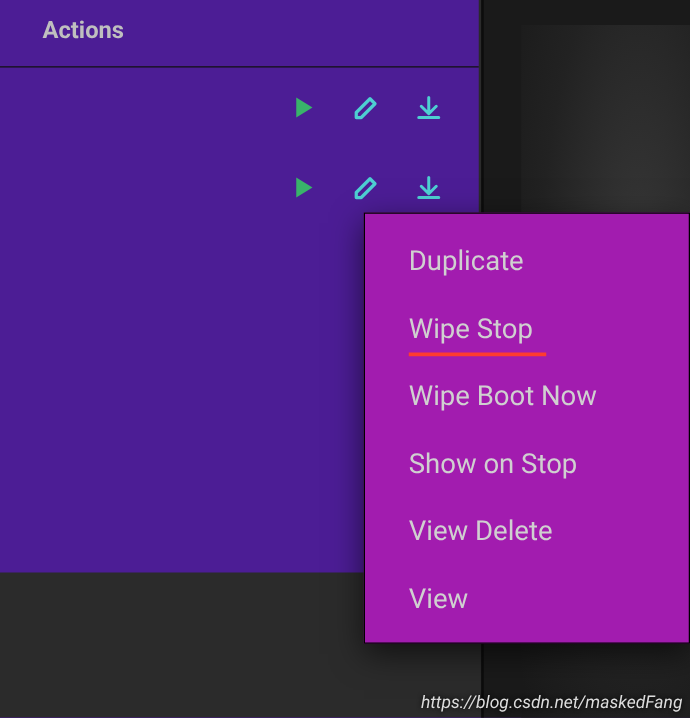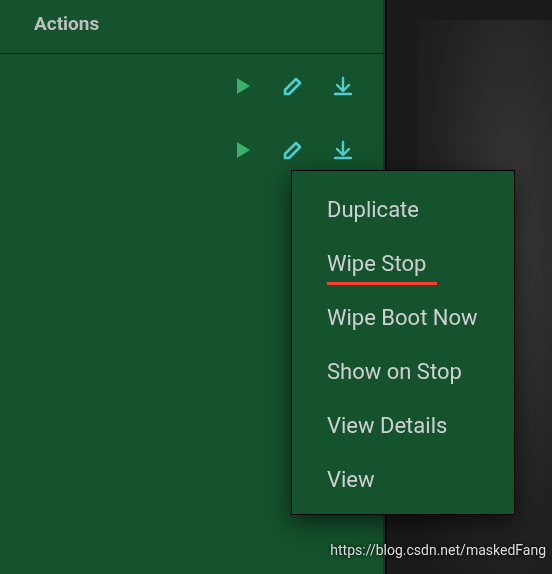--- a/index.html
+++ b/index.html
@@ -7,22 +7,22 @@
     width: 552px;
     height: 574px;
     background: #2b2b2b;
     font-family: -apple-system, BlinkMacSystemFont, "Segoe UI", Roboto, sans-serif;
     color: #bbb;
     position: relative;
     overflow: hidden;
   }
   .panel {
     width: 383px;
-    height: 574px;
-    background: #14532d;
+    height: 458px;
+    background: #4c1d95;
     position: relative;
   }
   .header {
     padding: 12px 0 18px 34px;
     font-weight: 700;
     font-size: 19px;
     color: #bfbfbf;
   }
   .divider {
     height: 1px;
@@ -58,22 +58,22 @@
     left: 30px;
     top: 20px;
     right: 0;
     bottom: 0;
     background: radial-gradient(ellipse at 70% 40%, #3a3a3a 0%, #222 60%, #191919 100%);
   }
   .context-menu {
     position: absolute;
     left: 291px;
     top: 170px;
-    width: 224px;
-    background: #14532d;
+    width: 261px;
+    background: #a21caf;
     border: 1px solid #000;
     box-shadow: 0 8px 24px rgba(0,0,0,0.6);
     padding: 12px 0 6px 0;
   }
   .menu-item {
     padding: 10px 28px 10px 35px;
     font-size: 22px;
     color: #d0d0d0;
     cursor: pointer;
     position: relative;
@@ -84,25 +84,26 @@
     position: absolute;
     left: 35px;
     bottom: 6px;
     width: 110px;
     height: 3px;
     background: #ff3b2f;
   }
   .watermark {
     position: absolute;
     right: 6px;
-    bottom: 16px;
+    bottom: 4px;
     font-size: 14px;
     color: #ddd;
     text-shadow: 0 0 4px #000;
     z-index: 50;
+    font-style: italic;
   }
 </style>
 </head>
 <body>
 
 <div class="panel">
   <div class="header">Actions</div>
   <div class="divider"></div>
 
   <div class="row">
@@ -144,17 +145,17 @@
 
 <div class="rside">
   <div class="rside-inner"></div>
 </div>
 
 <div class="context-menu">
   <div class="menu-item">Duplicate</div>
   <div class="menu-item highlight">Wipe Stop</div>
   <div class="menu-item">Wipe Boot Now</div>
   <div class="menu-item">Show on Stop</div>
-  <div class="menu-item">View Details</div>
+  <div class="menu-item">View Delete</div>
   <div class="menu-item">View</div>
 </div>
 
 <div class="watermark">https://blog.csdn.net/maskedFang</div>
 
 </body></html>

